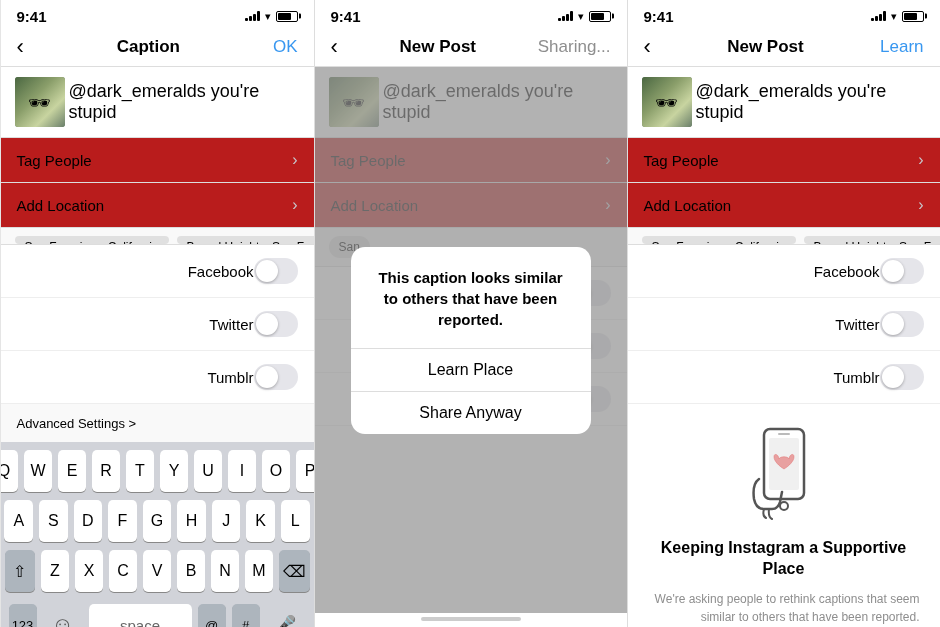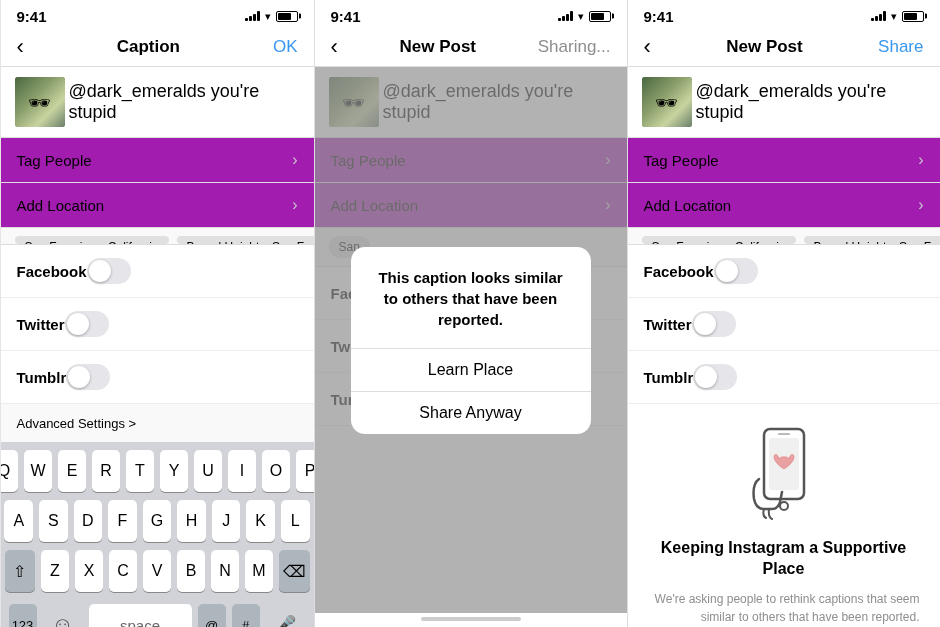--- a/index.html
+++ b/index.html
@@ -156,21 +156,21 @@
       color: #000;
     }
 
     
     .menu-item {
       display: flex;
       align-items: center;
       justify-content: space-between;
       padding: 13px 16px;
       border-bottom: 1px solid #ddd;
-      background: #a21caf;
+      background: #b91c1c;
       cursor: pointer;
     }
     .menu-item-label {
       font-size: 15px;
       color: #000;
     }
     .menu-chevron {
       color: #c7c7cc;
       font-size: 16px;
     }
@@ -191,25 +191,24 @@
       padding: 4px 10px;
       font-size: 12px;
       color: #000;
       white-space: nowrap;
     }
 
     
     .toggle-row {
       display: flex;
       align-items: center;
-      justify-content: flex-start;
+      justify-content: flex-end;
       padding: 13px 16px;
       border-bottom: 1px solid #eee;
       background: #fff;
-      font-weight: bold;
     }
     .toggle-label {
       font-size: 15px;
       color: #000;
     }
     .toggle {
       width: 44px;
       height: 26px;
       background: #e5e5ea;
       border-radius: 13px;
@@ -618,21 +617,21 @@
       <span class="wifi-icon">▾</span>
       <div class="battery">
         <div class="battery-fill"></div>
       </div>
     </div>
   </div>
 
   <div class="nav-bar">
     <span class="nav-back">‹</span>
     <span class="nav-title">New Post</span>
-    <span class="nav-action">Share</span>
+    <span class="nav-action">Learn</span>
   </div>
 
   <div class="post-preview">
     <div class="post-thumb">
       <div class="post-thumb-inner">
         <span class="post-thumb-glasses">🕶</span>
       </div>
     </div>
     <span class="post-caption">@dark_emeralds you're stupid</span>
   </div>

